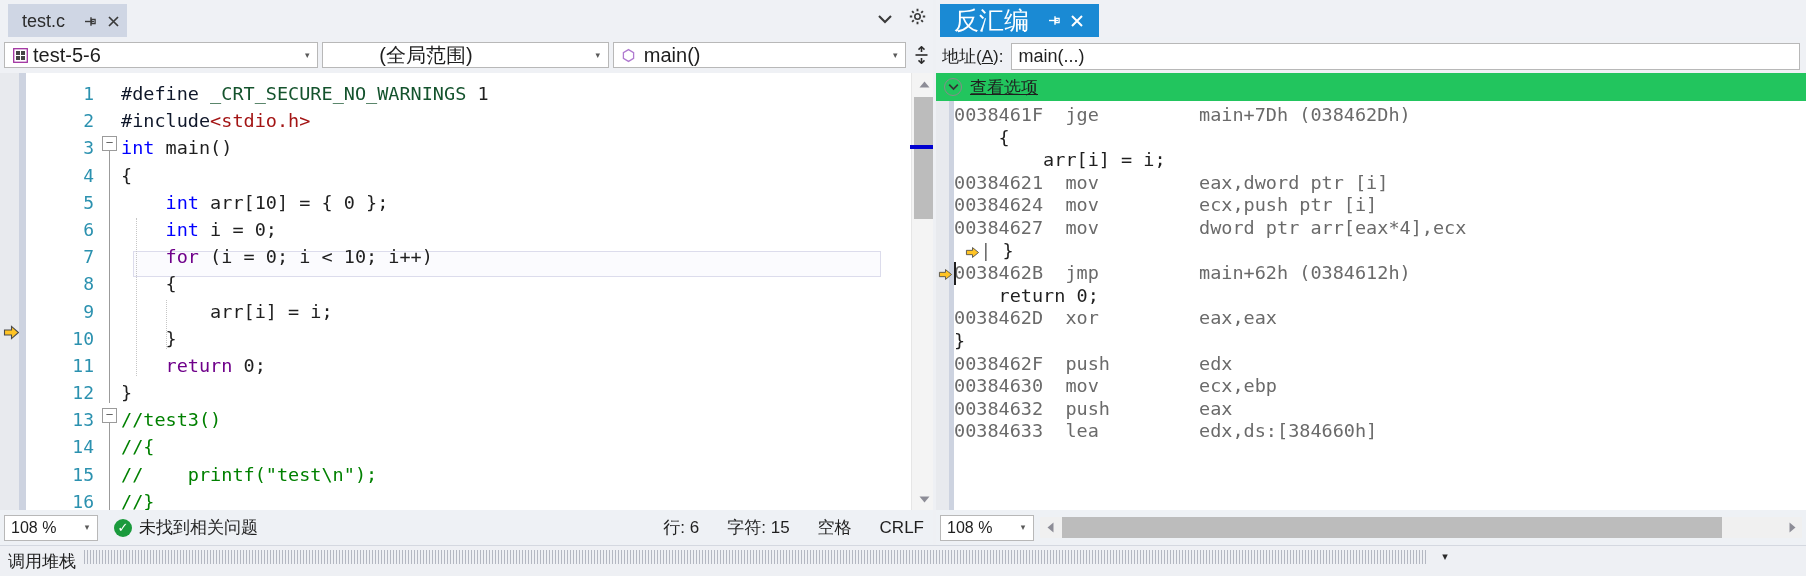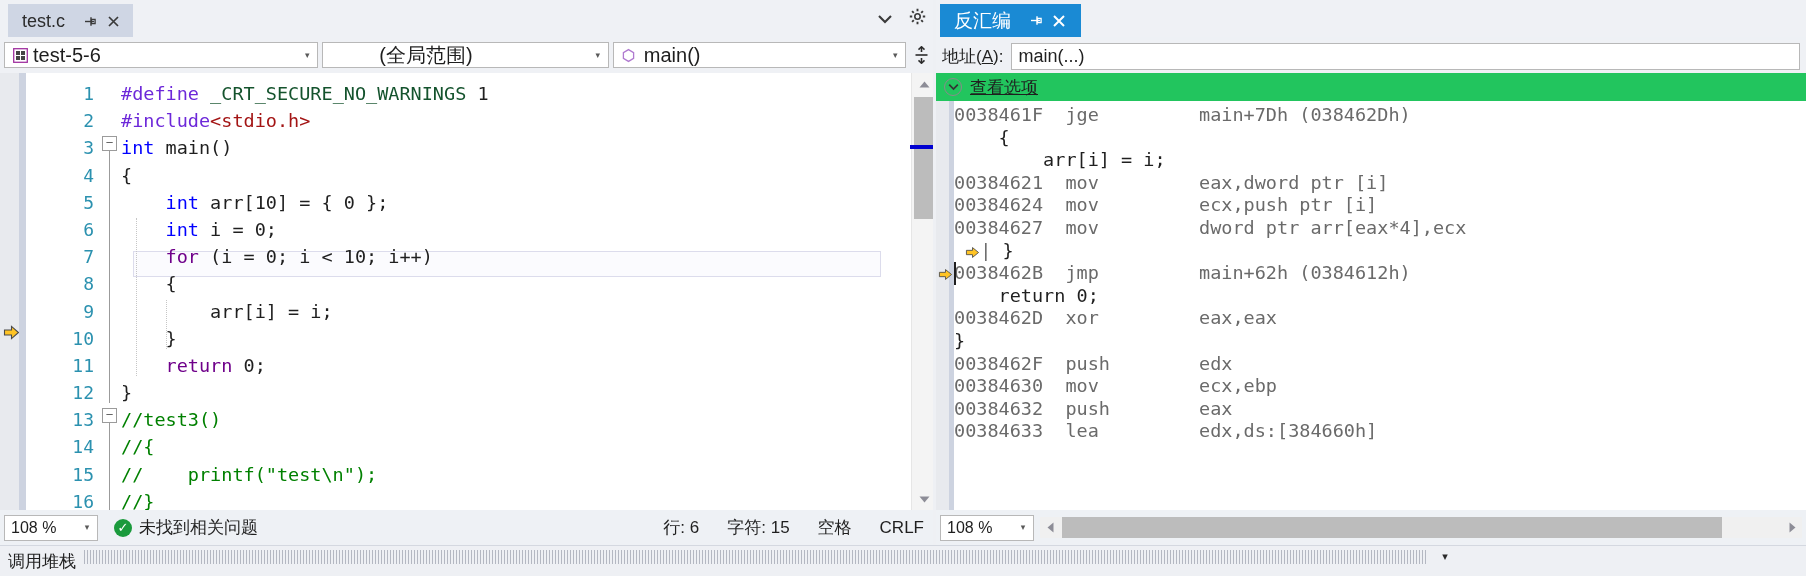--- a/index.html
+++ b/index.html
@@ -27,21 +27,21 @@
   
   .tabstrip {
     position: absolute; left: 0; top: 0;
     width: 936px; height: 37px;
     background: #eff1f5;
   }
   .doc-tab {
     position: absolute; left: 8px; top: 4px;
     height: 33px;
     display: flex; align-items: center;
-    padding: 0 10px 0 14px;
+    padding: 0 4px 0 14px;
     background: #cfd6e4;
     border-top: 2px solid #cfd6e4;
     cursor: pointer;
   }
   .doc-tab-label {
     font-size: 18px; color: #2c2c2c;
     margin-right: 14px;
     white-space: nowrap;
   }
   .tab-pin, .tab-close {
@@ -172,21 +172,21 @@
     width: 1px;
     border-left: 1px dotted #c6c6c6;
   }
   
   .exec-arrow {
     position: absolute; left: 3px;
     width: 17px; height: 17px;
   }
 
   
-  .s-pp      { color: #6d28d9; }
+  .s-pp      { color: #0f172a; }
   .s-macro   { color: #14532d; }
   .s-num     { color: #1f1f1f; }
   .s-str     { color: #a31515; }
   .s-kw      { color: #0000ff; }
   .s-kw2     { color: #6f008a; text-align: center; }
   .s-comment { color: #008000; }
   .s-plain   { color: #1f1f1f; }
 
   
   .vscroll {
@@ -265,21 +265,21 @@
   }
   .dz-tab {
     position: absolute; left: 4px; top: 4px;
     height: 33px;
     display: flex; align-items: center;
     padding: 0 12px 0 14px;
     background: #1a8ad4;
     cursor: pointer;
   }
   .dz-tab-label {
-    font-size: 19px; color: #ffffff; margin-right: 14px;
+    font-size: 25px; color: #ffffff; margin-right: 14px;
     white-space: nowrap;
   }
   .dz-tab .tab-pin, .dz-tab .tab-close { color: #ffffff; }
 
   .dz-addr-row {
     position: absolute; left: 0; top: 40px;
     width: 870px; height: 33px;
     display: flex; align-items: center;
     background: #eff1f5;
   }

